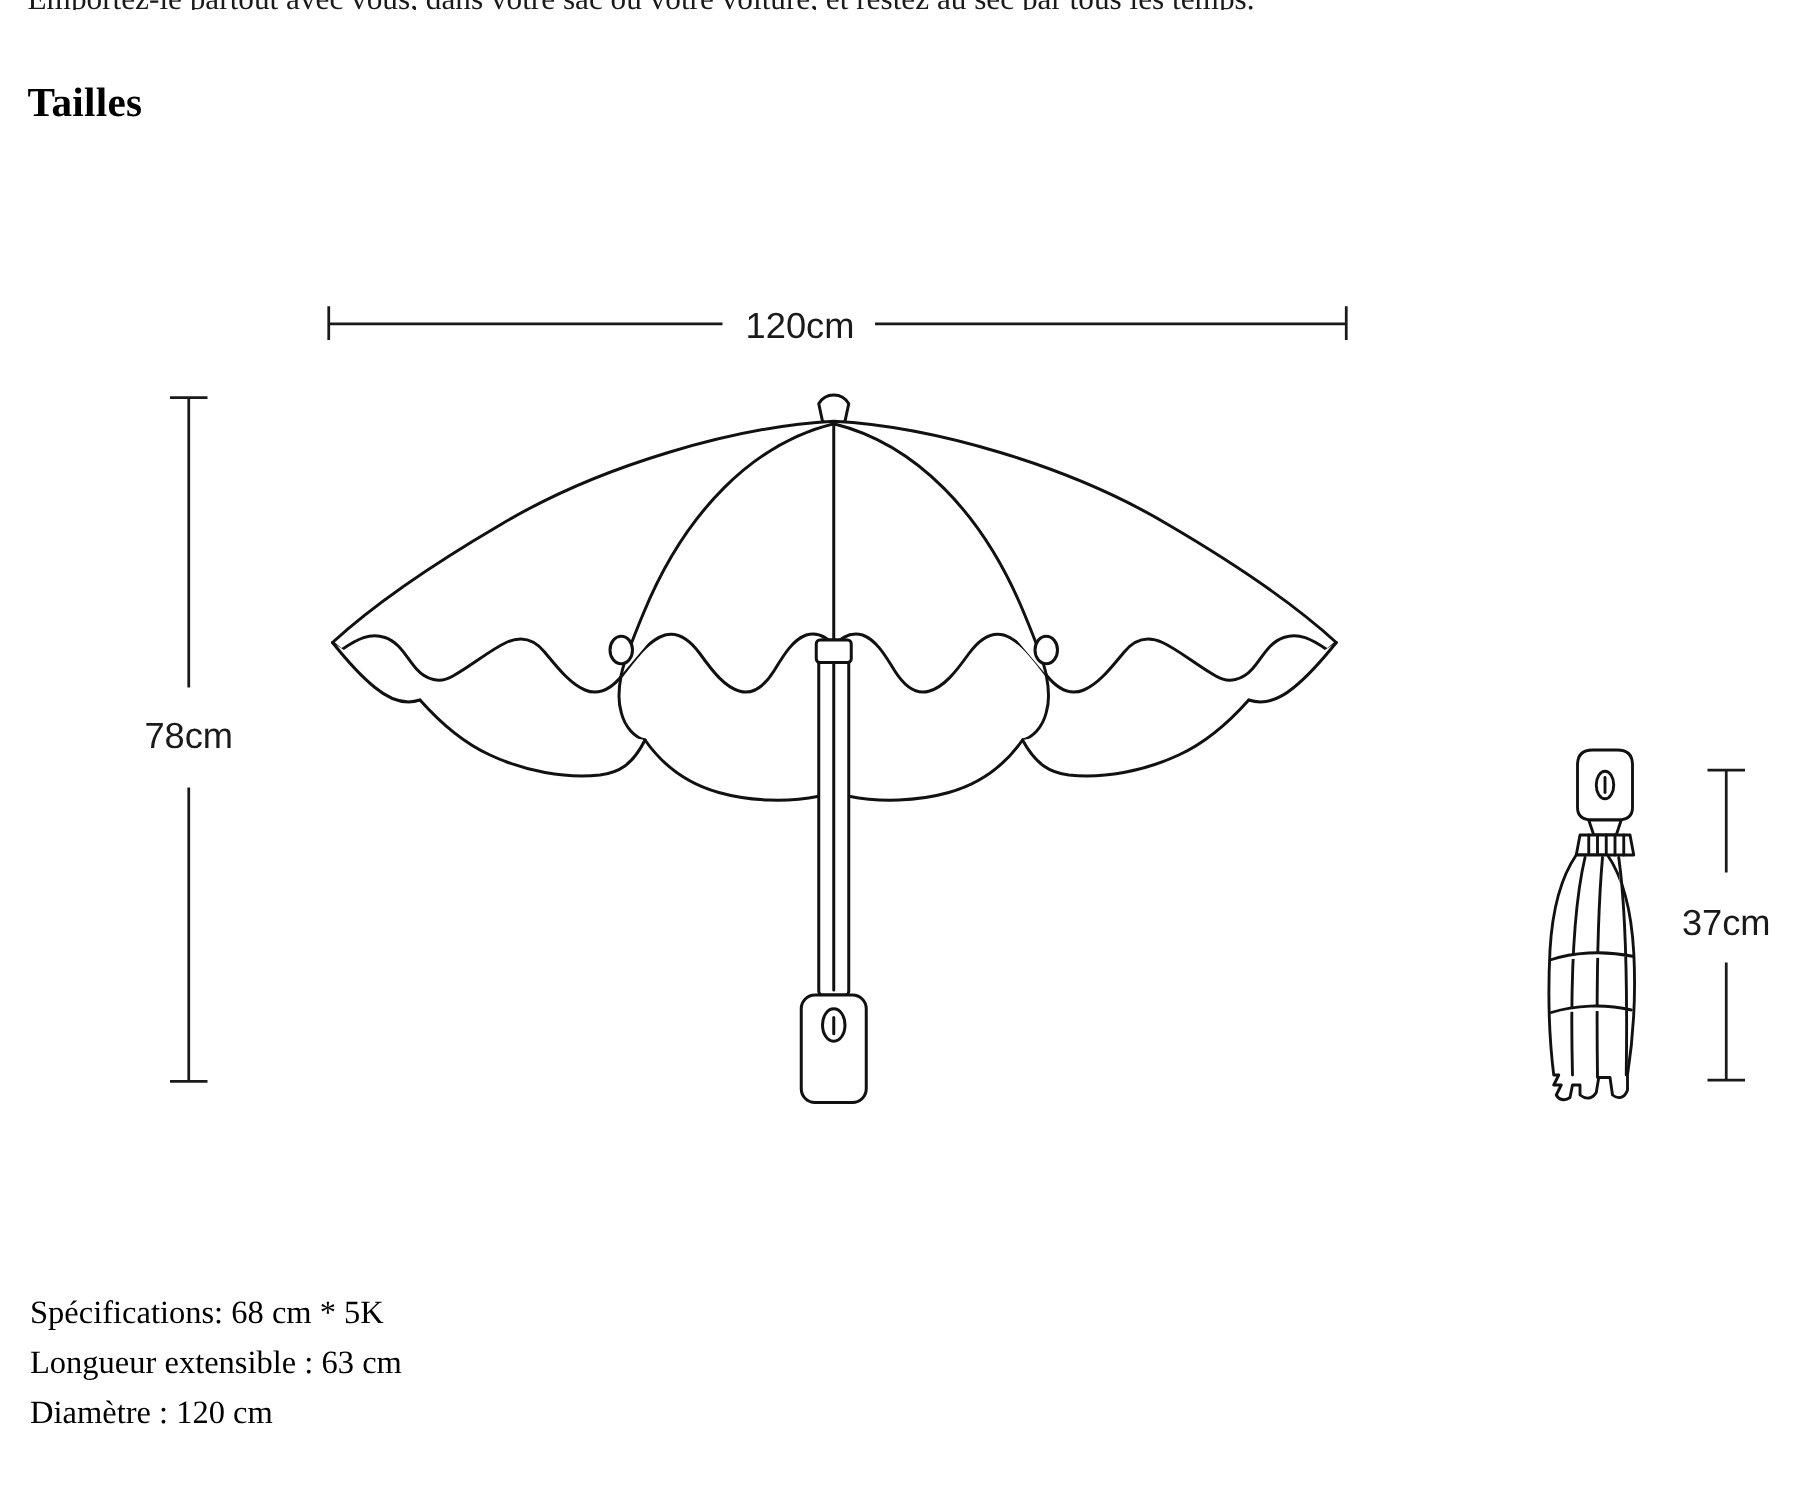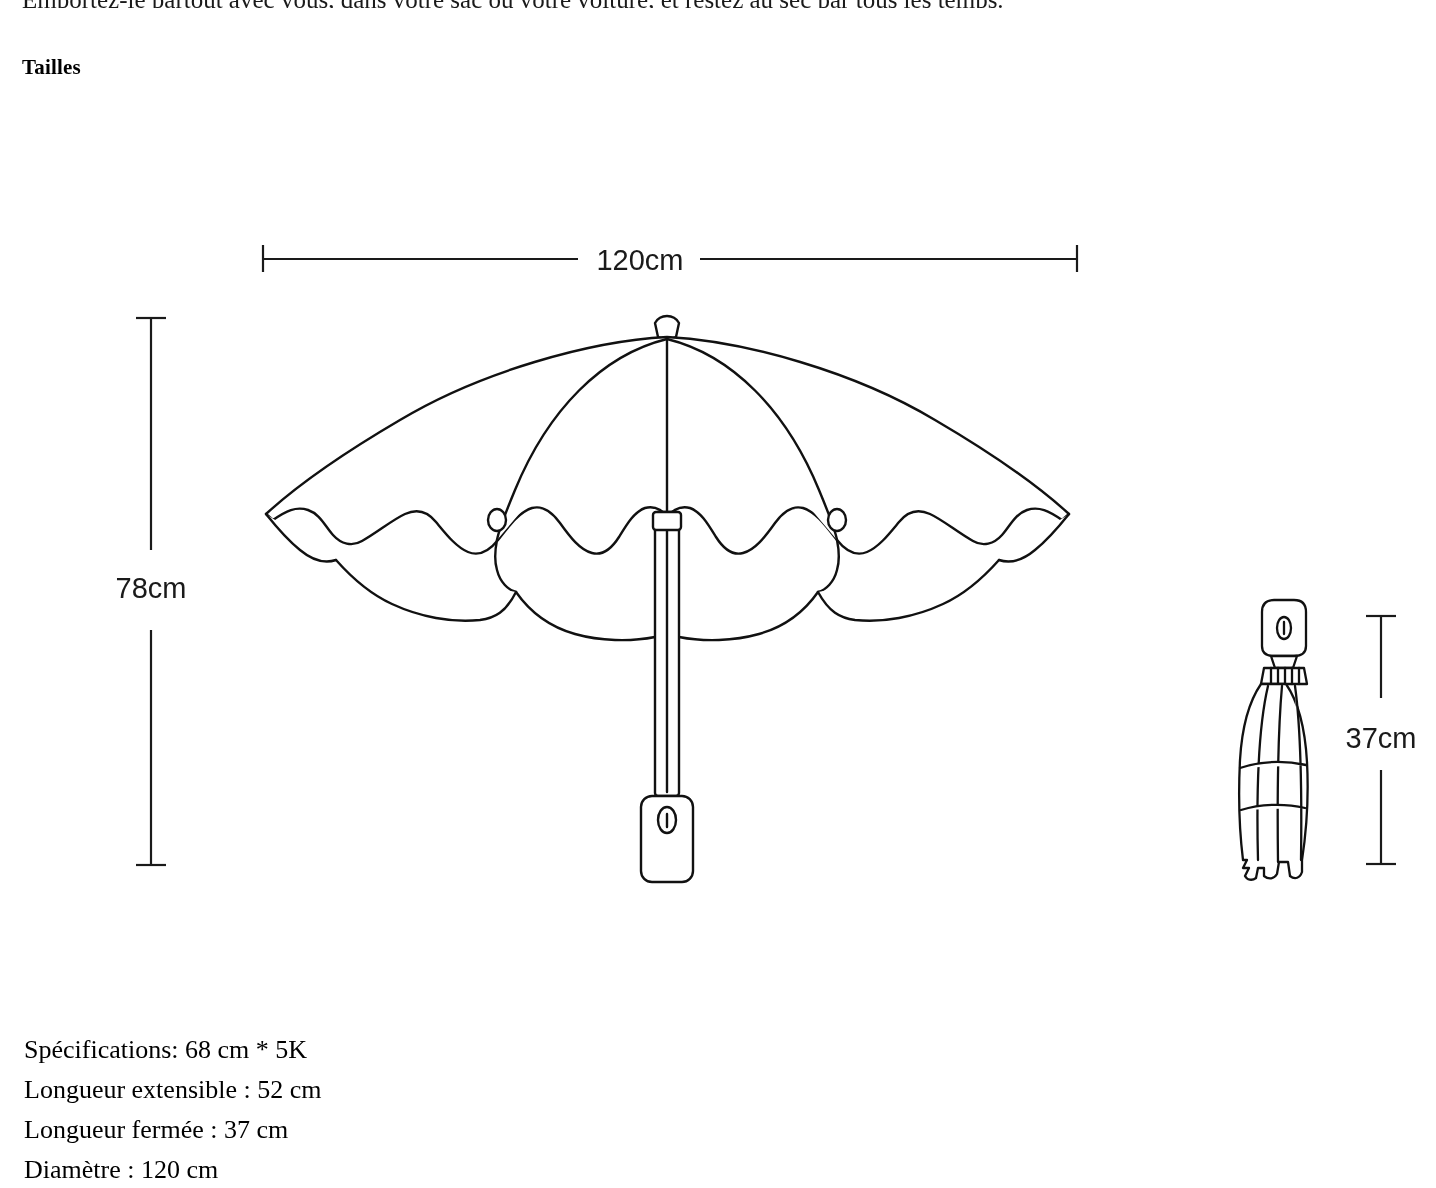--- a/index.html
+++ b/index.html
@@ -31,21 +31,21 @@
     white-space: nowrap;
     overflow: hidden;
     height: 22px;
   }
 
   .section-title {
     position: absolute;
     top: 38px;
     left: 22px;
     font-family: "Liberation Serif", serif;
-    font-size: 21px;
+    font-size: 33px;
     font-weight: bold;
     color: #000000;
     letter-spacing: 0.2px;
   }
 
   .diagram {
     position: absolute;
     top: 120px;
     left: 0;
     width: 1188px;
@@ -215,18 +215,17 @@
         <line x1="1381" y1="496" x2="1381" y2="578"></line>
         <line x1="1381" y1="650" x2="1381" y2="744"></line>
       </g>
       <text class="dim-label" x="1381" y="628" text-anchor="middle">37cm</text>
 
     </svg>
   </div>
 
   <div class="specs">
     <div>Spécifications: 68 cm * 5K</div>
-    <div>Longueur extensible : 52 cm</div>
-    <div>Longueur fermée : 37 cm</div>
+    <div>Longueur extensible : 63 cm</div>
     <div>Diamètre : 120 cm</div>
   </div>
 
 </div>
 
 </body></html>

